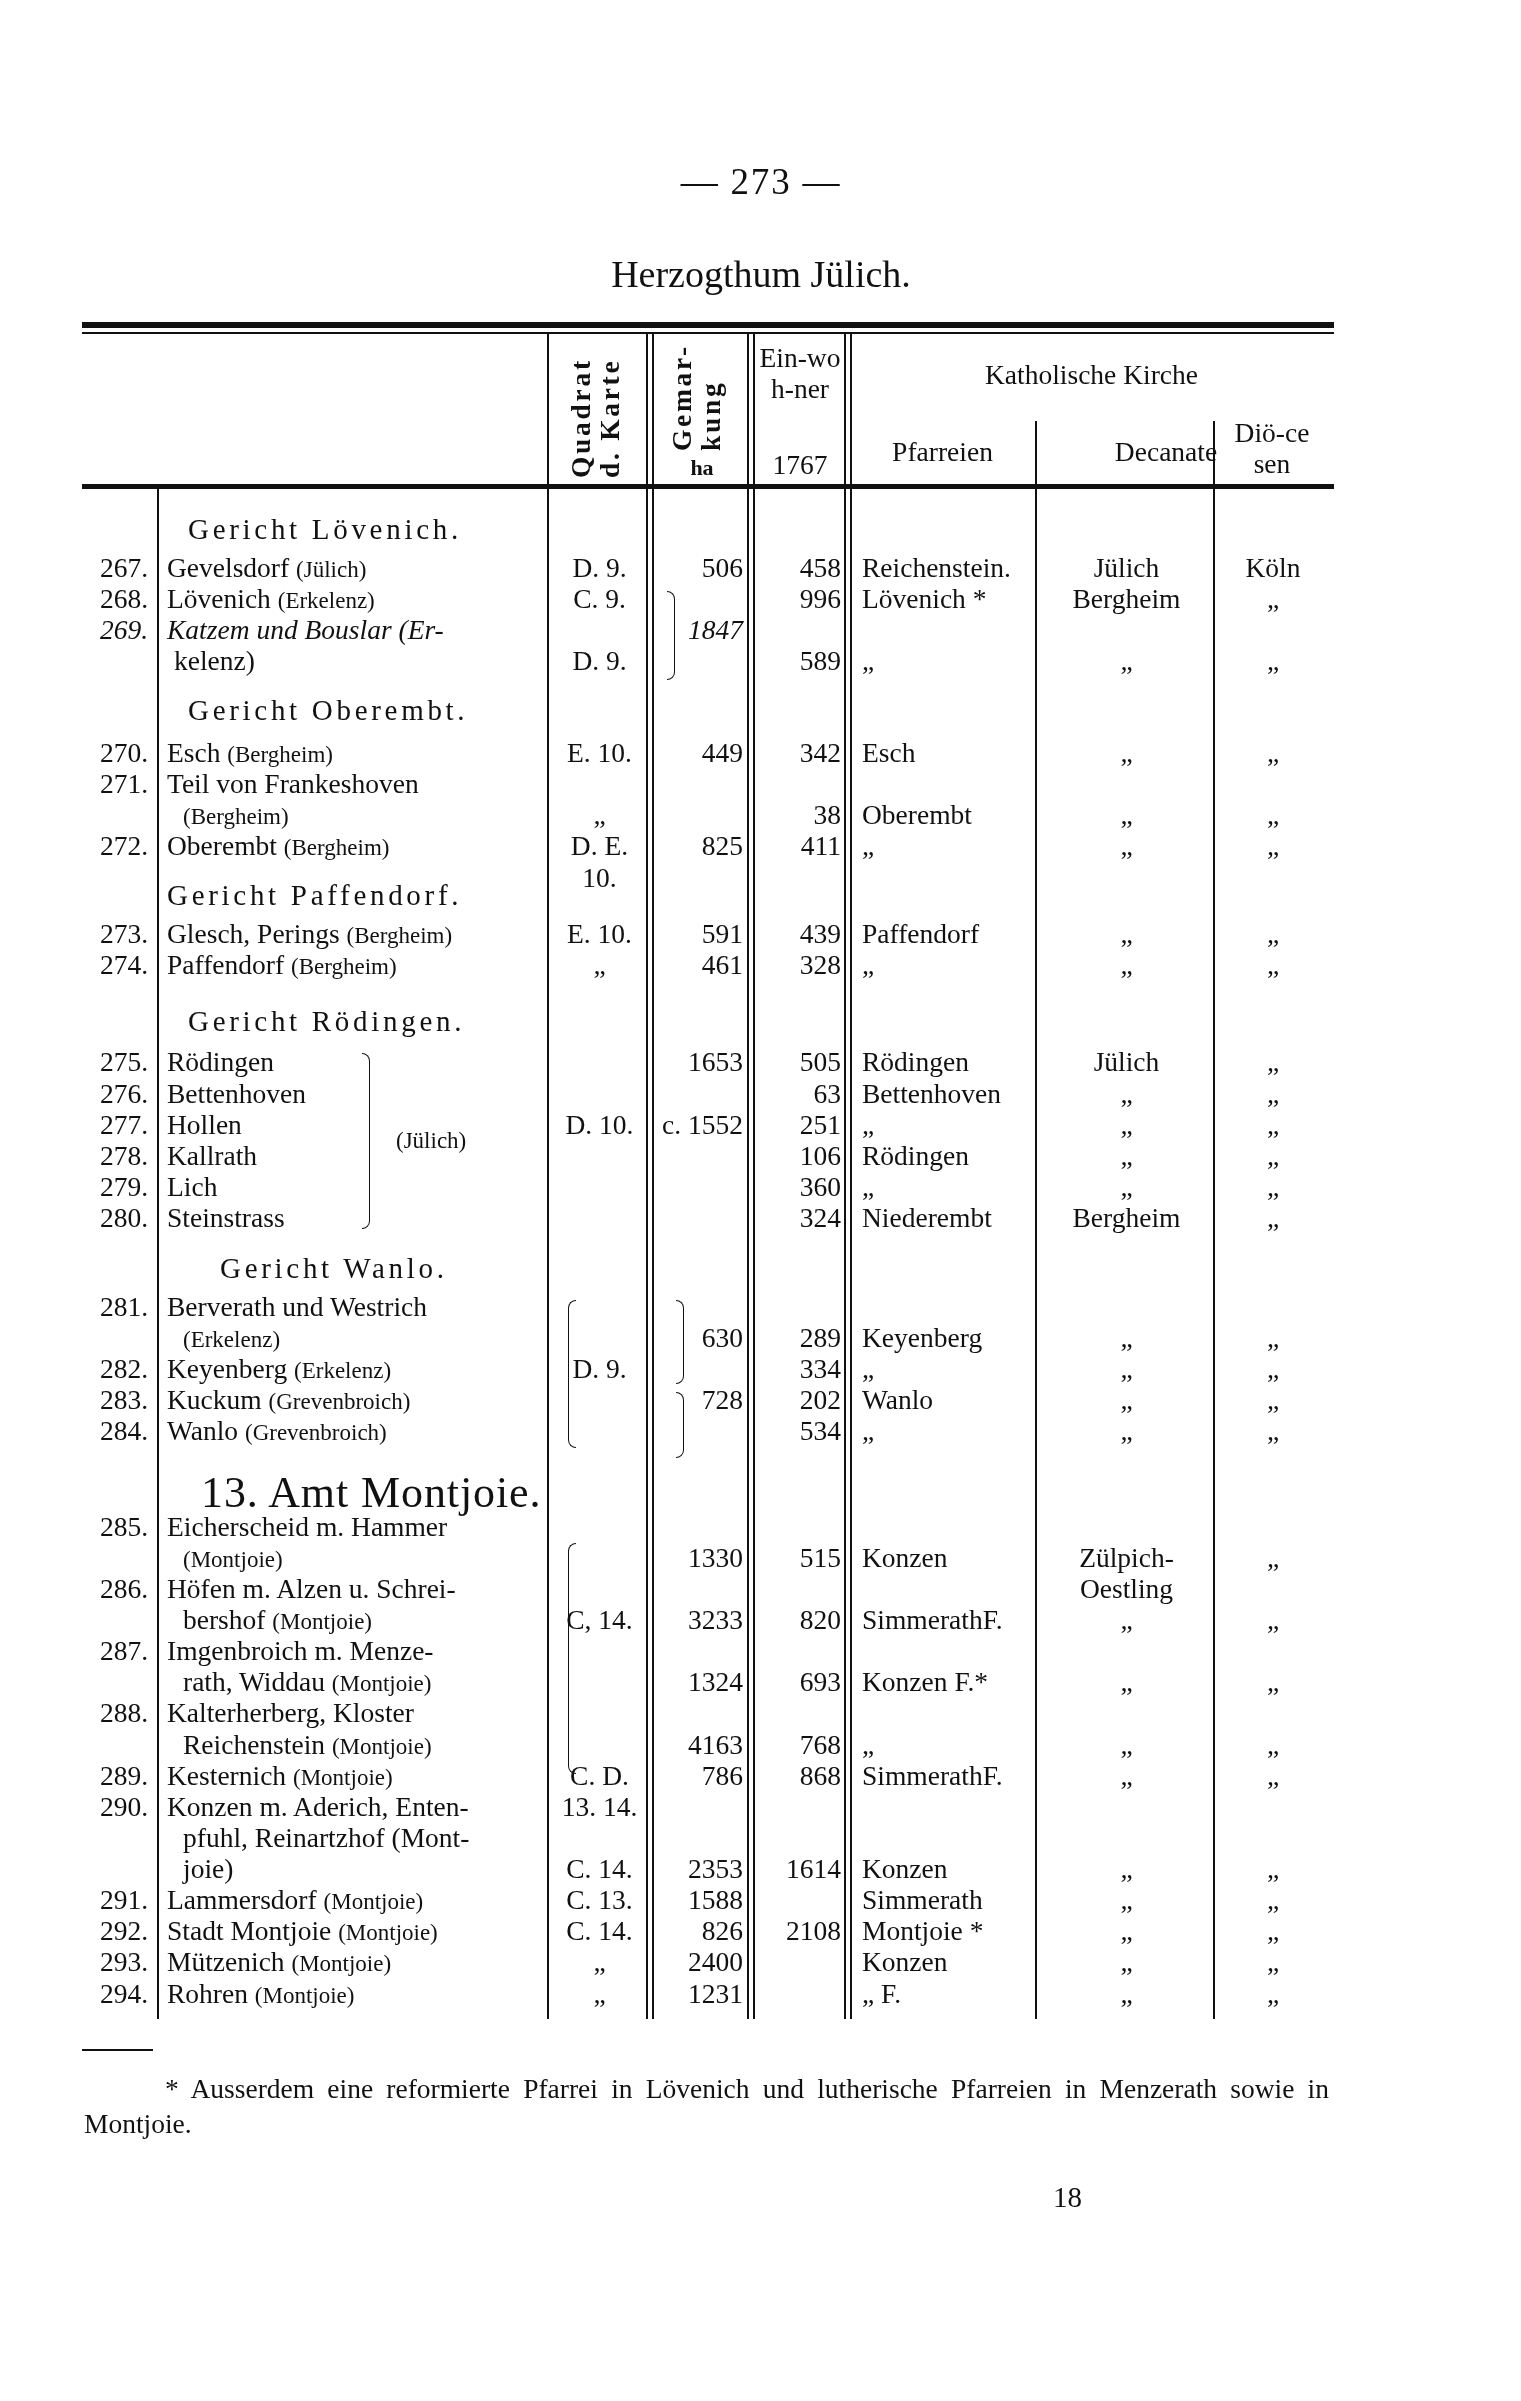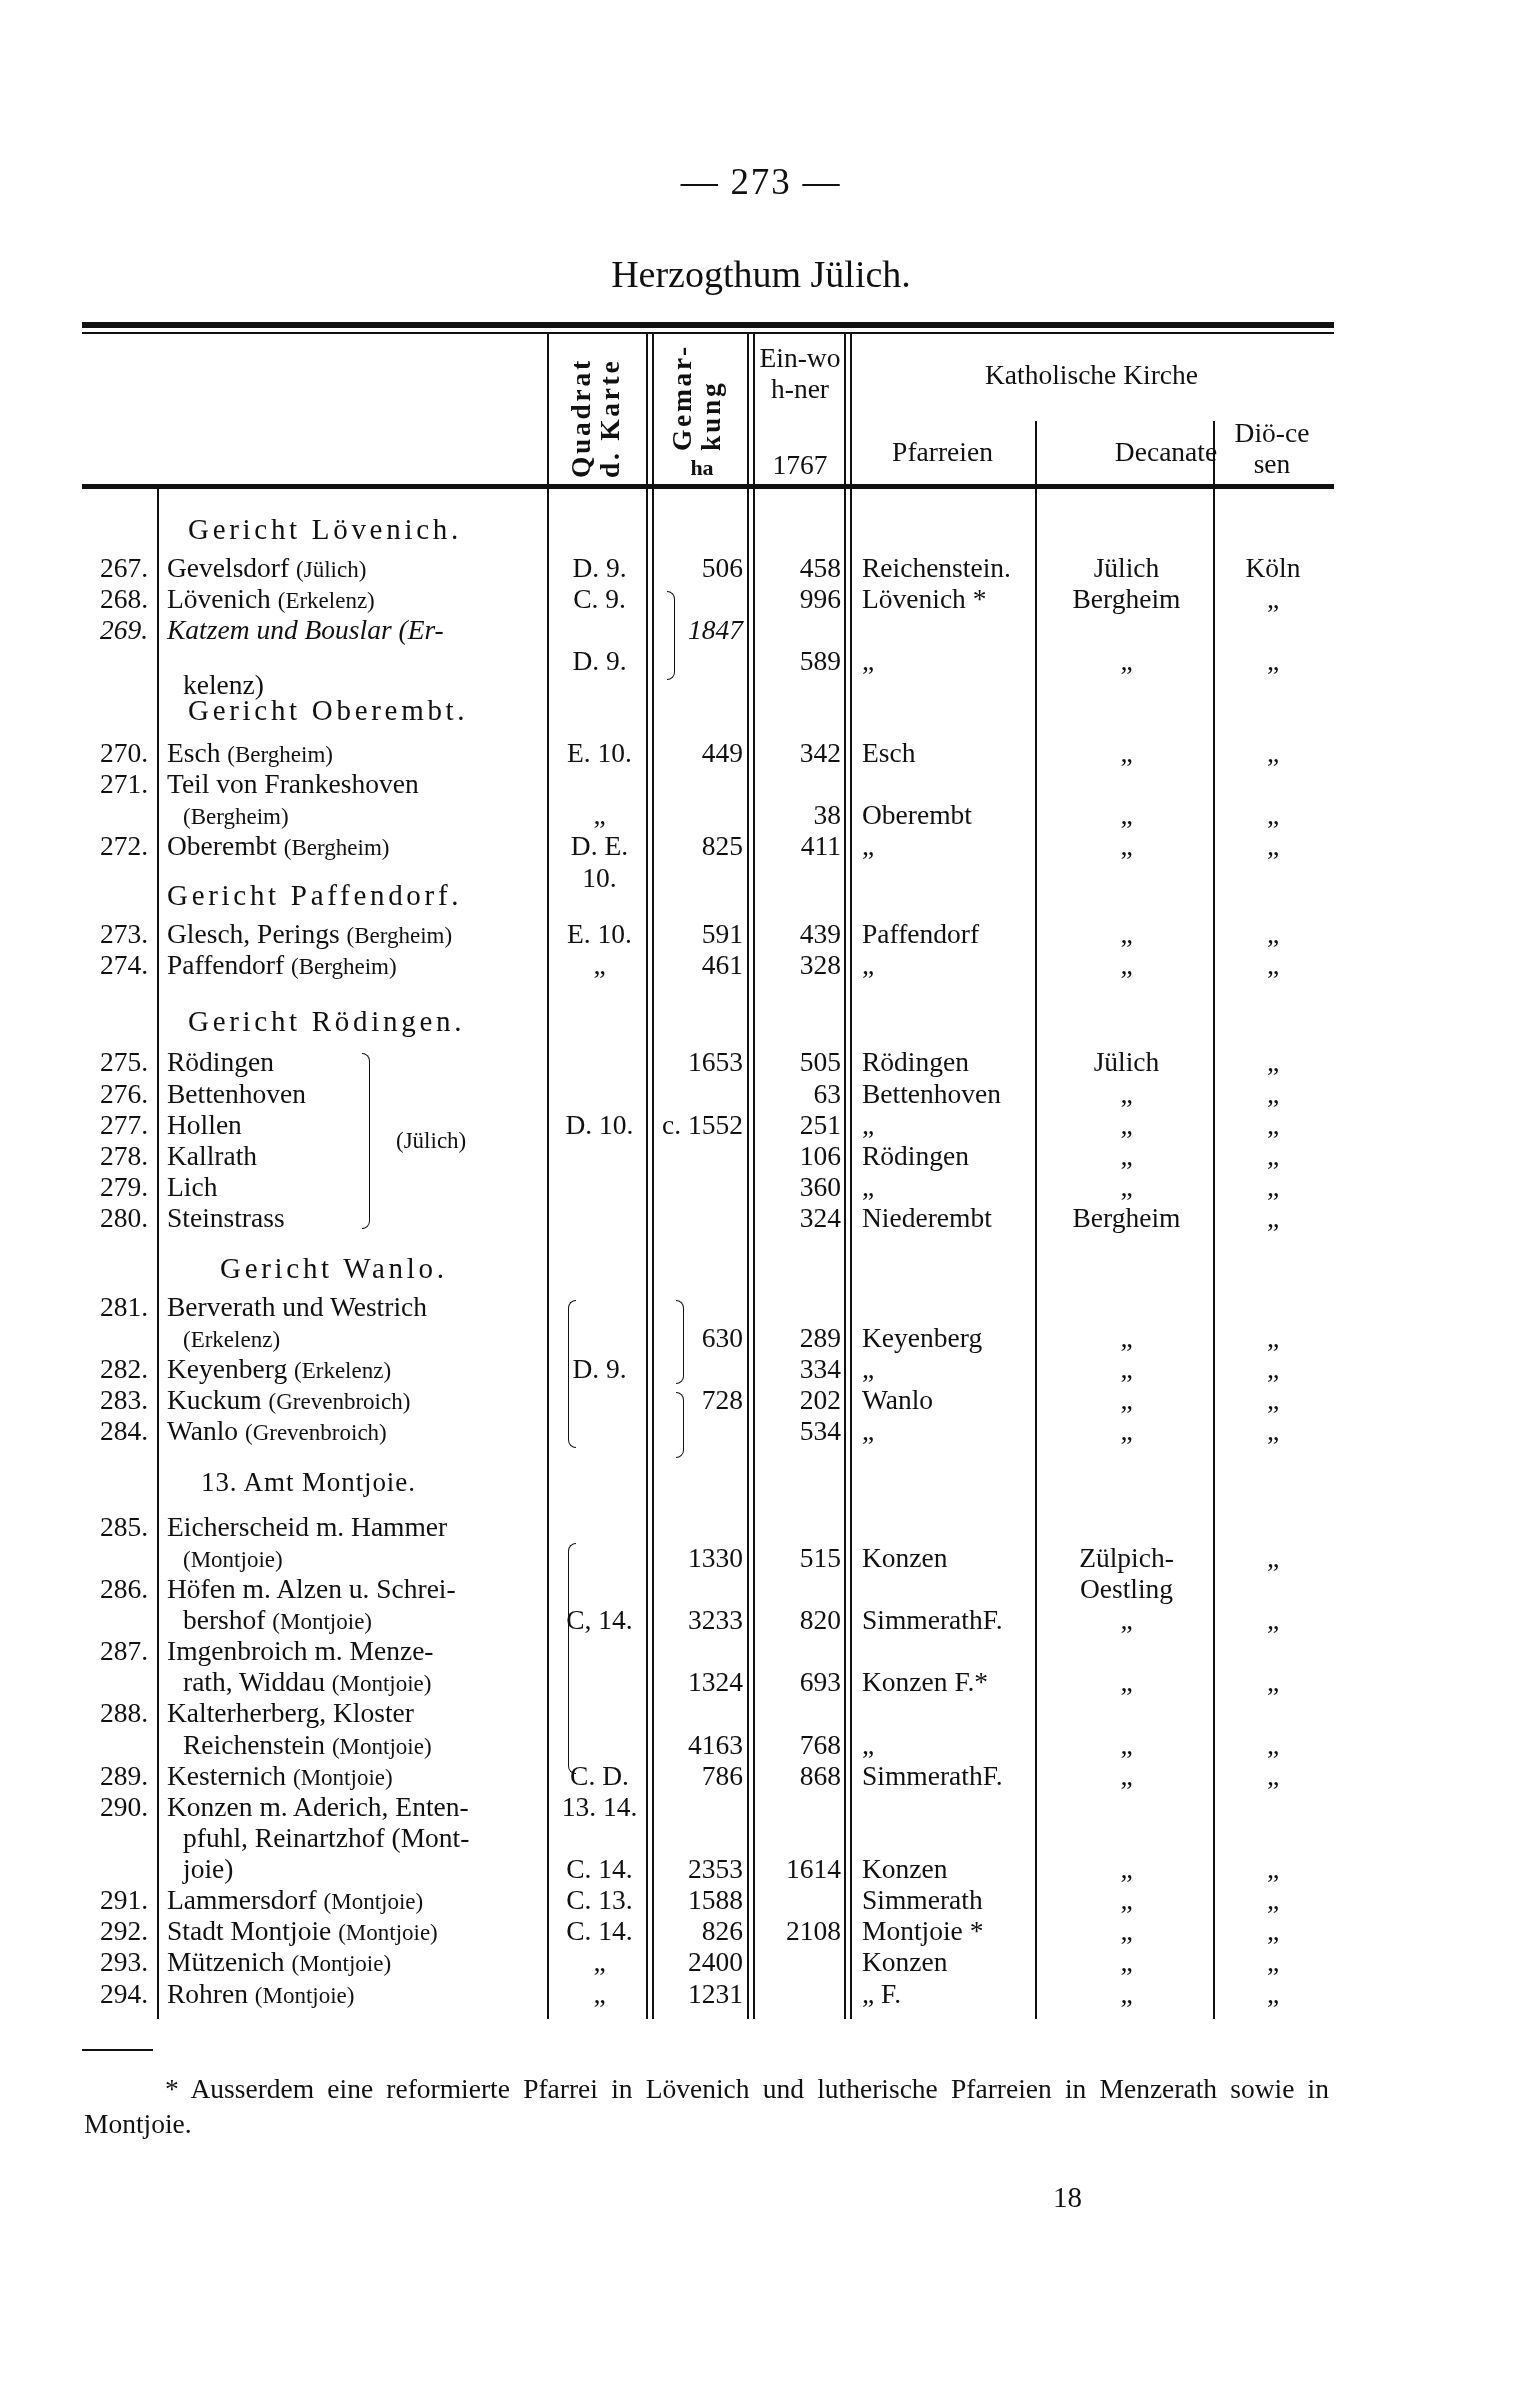--- a/index.html
+++ b/index.html
@@ -62,21 +62,21 @@
 <div class="hdr" style="left:851px;top:359px;width:481px;">Katholische Kirche</div>
 <div class="hdr" style="left:851px;top:436px;width:183px;">Pfarreien</div>
 <div class="hdr" style="left:1073px;top:436px;width:186px;">Decanate</div>
 <div class="hdr" style="left:1231px;top:417px;width:82px;word-break:break-all;">Diö-cesen</div>
 
 <div class="sect" style="left:188px;top:513px;">Gericht Lövenich.</div>
 <div class="sect" style="left:188px;top:694px;">Gericht Oberembt.</div>
 <div class="sect" style="left:167px;top:879px;">Gericht Paffendorf.</div>
 <div class="sect" style="left:188px;top:1005px;">Gericht Rödingen.</div>
 <div class="sect" style="left:220px;top:1252px;">Gericht Wanlo.</div>
-<div class="sect" style="left:201px;top:1467px;font-size:27px;letter-spacing:0.9px;">13. Amt Montjoie.</div>
+<div class="sect" style="left:201px;top:1467px;font-size:44px;letter-spacing:0.9px;">13. Amt Montjoie.</div>
 
 <div id="rows">
     <div class="row" style="top: 552px;">
       <span class="c num">267.</span>
       <span class="c name"><span>Gevelsdorf</span> <span class="paren">(Jülich)</span></span>
       <span class="c quad">D. 9.</span>
       <span class="c gem">506</span>
       <span class="c ein">458</span>
       <span class="c pfa">Reichenstein.</span>
       <span class="c dec">Jülich</span>
@@ -97,21 +97,21 @@
       <span class="c name"><span>Katzem und Bouslar (Er-</span> <span class="paren"></span></span>
       <span class="c quad"></span>
       <span class="c gem">1847</span>
       <span class="c ein"></span>
       <span class="c pfa"></span>
       <span class="c dec"></span>
       <span class="c dio"></span>
     </div>
     <div class="row" style="top: 645px;">
       <span class="c num"></span>
-      <span class="c name" style="left: 183px; margin-top: 24px;"><span>kelenz)</span> <span class="paren"></span></span>
+      <span class="c name" style="left: 174px;"><span>kelenz)</span> <span class="paren"></span></span>
       <span class="c quad">D. 9.</span>
       <span class="c gem"></span>
       <span class="c ein">589</span>
       <span class="c pfa">„</span>
       <span class="c dec">„</span>
       <span class="c dio">„</span>
     </div>
     <div class="row" style="top: 737px;">
       <span class="c num">270.</span>
       <span class="c name"><span>Esch</span> <span class="paren">(Bergheim)</span></span>

